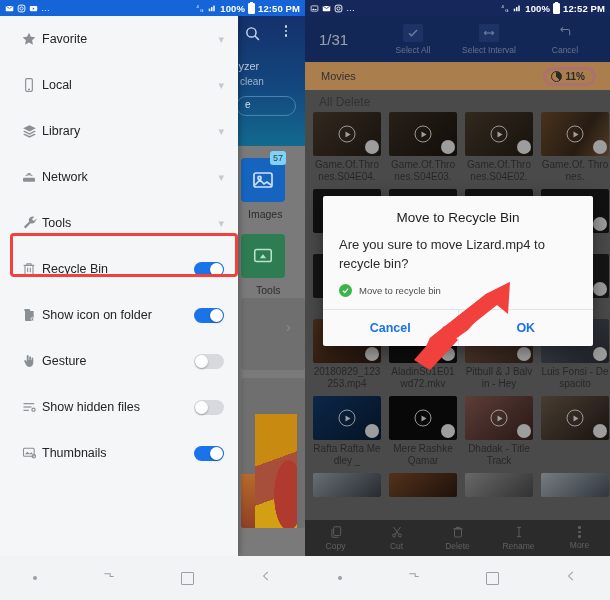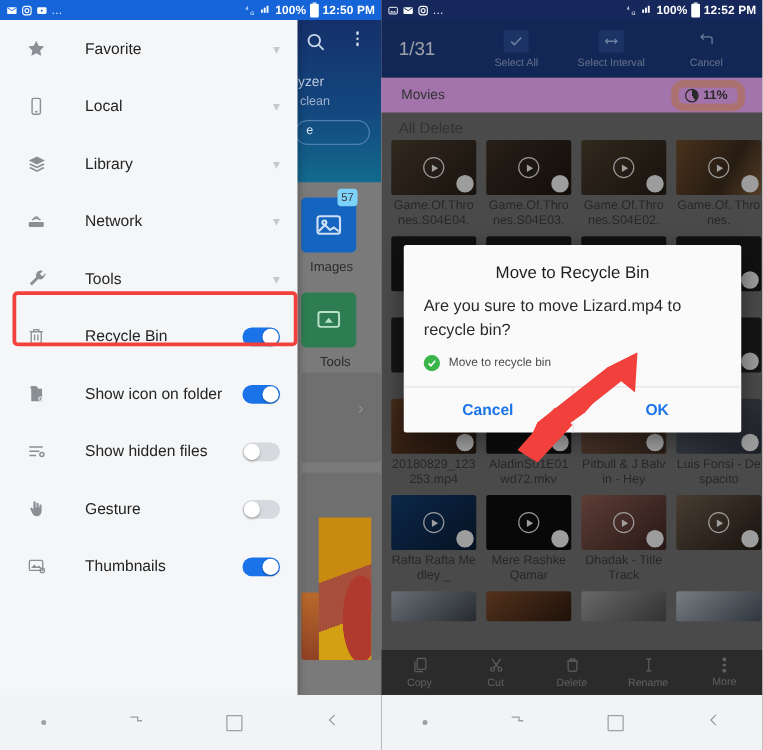--- a/index.html
+++ b/index.html
@@ -81,21 +81,21 @@
     position:absolute; top:16px; left:0; width: 238px; bottom: 44px;
     background:#f4f6f8; box-shadow: 2px 0 6px rgba(0,0,0,.25);
     overflow: hidden;
   }
   .d-item {
     position:relative; display:flex; align-items:center; height: 46px;
     padding: 0 14px 0 18px; box-sizing:border-box;
   }
   .d-ico { width: 22px; display:flex; align-items:center; justify-content:center; color:#8a8f94; }
   .d-ico svg { display:block; }
-  .d-label { margin-left: 28px; font-size: 12.5px; color: #242424; }
+  .d-label { margin-left: 2px; font-size: 12.5px; color: #242424; }
   .d-right { margin-left:auto; display:flex; align-items:center; }
   .d-chev { color:#c4c9ce; font-size: 11px; }
 
   .toggle { width: 30px; height: 15px; border-radius: 9px; position:relative; }
   .toggle.on { background: #1a73e8; }
   .toggle.off { background: #d6dade; }
   .toggle .knob {
     position:absolute; top: 1px; width: 13px; height: 13px; border-radius:50%;
     background:#fff; box-shadow: 0 1px 2px rgba(0,0,0,.3);
   }
@@ -138,26 +138,26 @@
   .r-act { width: 70px; display:flex; flex-direction:column; align-items:center; gap:3px; }
   .r-act .box {
     width: 20px; height: 18px; background:#2b4c96; border-radius:2px;
     display:flex; align-items:center; justify-content:center; color:#9fb6e0;
   }
   .r-act .plain { width:20px; height:18px; display:flex; align-items:center; justify-content:center; color:#9fb6e0; }
   .r-act span { font-size: 8.5px; color:#93a6c9; }
 
   .r-sub {
     position:absolute; top:62px; left:0; right:0; height: 28px;
-    background:#f0abfc; display:flex; align-items:center;
+    background:#fdba74; display:flex; align-items:center;
   }
   .r-sub-label { margin-left: 16px; font-size: 11px; color:#494949; }
   .r-pct {
     margin-left:auto; margin-right: 14px; display:flex; align-items:center; gap:4px;
-    border:6px solid #fca5a5; border-radius: 10px; padding: 1px 8px 1px 5px;
+    border:3px solid #fca5a5; border-radius: 10px; padding: 1px 8px 1px 5px;
     font-size: 10px; font-weight:bold; color:#3d3d3d;
   }
   .r-pct .pie { width:9px; height:9px; border-radius:50%;
     background: conic-gradient(#3d3d3d 0 40%, transparent 40% 100%);
     border:1.2px solid #3d3d3d; }
 
   .r-allvideos { position:absolute; top:95px; left: 14px; font-size: 12px; color:#4b4b4b; }
 
   .grid {
     position:absolute; top: 112px; left: 8px; right: 8px; bottom: 0;
@@ -375,42 +375,42 @@
         <span class="d-right">
             <span class="toggle on">
               <span class="knob"></span>
             </span>
           </span>
       </div>
 
 
       <div class="d-item">
         <span class="d-ico">
+          <svg width="16" height="16" viewBox="0 0 24 24" fill="currentColor">
+              <path d="M10 3a1.4 1.4 0 0 1 1.4 1.4v6.1h.9V6.1a1.3 1.3 0 1 1 2.6 0v4.4h.9V8.1a1.3 1.3 0 1 1 2.6 0v6.6c0 3.3-2.2 6.3-5.6 6.3-3 0-4.7-1.6-5.7-4L5 12.6a1.3 1.3 0 0 1 2-1.6l1.6 1.8V4.4A1.4 1.4 0 0 1 10 3z"></path>
+            </svg>
+        </span>
+        <span class="d-label">Gesture</span>
+        <span class="d-right">
+            <span class="toggle off">
+              <span class="knob"></span>
+            </span>
+          </span>
+      </div>
+
+      <div class="d-item">
+        <span class="d-ico">
           <svg width="17" height="16" viewBox="0 0 24 24" fill="none" stroke="currentColor" stroke-width="1.8">
               <line x1="3" y1="7" x2="19" y2="7"></line>
               <line x1="3" y1="12" x2="15" y2="12"></line>
               <line x1="3" y1="17" x2="11" y2="17"></line>
               <circle cx="18" cy="16" r="2.4"></circle>
             </svg>
         </span>
         <span class="d-label">Show hidden files</span>
-        <span class="d-right">
-            <span class="toggle off">
-              <span class="knob"></span>
-            </span>
-          </span>
-      </div>
-
-      <div class="d-item">
-        <span class="d-ico">
-          <svg width="16" height="16" viewBox="0 0 24 24" fill="currentColor">
-              <path d="M10 3a1.4 1.4 0 0 1 1.4 1.4v6.1h.9V6.1a1.3 1.3 0 1 1 2.6 0v4.4h.9V8.1a1.3 1.3 0 1 1 2.6 0v6.6c0 3.3-2.2 6.3-5.6 6.3-3 0-4.7-1.6-5.7-4L5 12.6a1.3 1.3 0 0 1 2-1.6l1.6 1.8V4.4A1.4 1.4 0 0 1 10 3z"></path>
-            </svg>
-        </span>
-        <span class="d-label">Gesture</span>
         <span class="d-right">
             <span class="toggle off">
               <span class="knob"></span>
             </span>
           </span>
       </div>
 
       <div class="d-item">
         <span class="d-ico">
           <svg width="17" height="16" viewBox="0 0 24 24" fill="none" stroke="currentColor" stroke-width="1.6">

